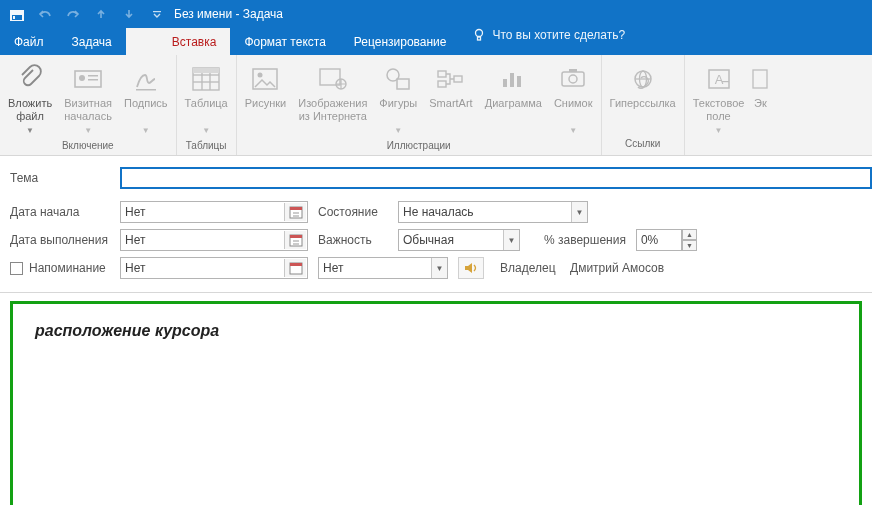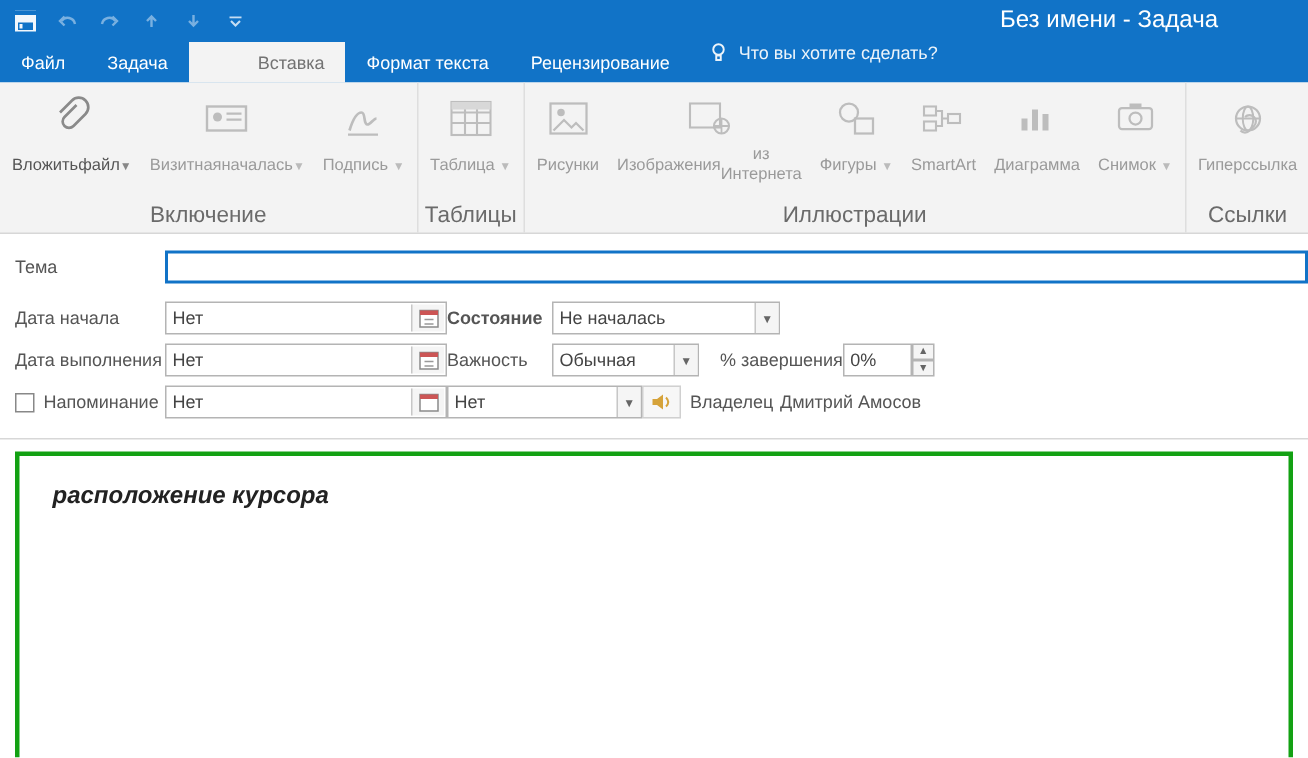--- a/index.html
+++ b/index.html
@@ -4,44 +4,44 @@
 <style>
   * { box-sizing: border-box; font-family: "Segoe UI", Tahoma, sans-serif; }
   body { margin: 0; background: #fff; font-size: 12px; color: #444; }
   .app { width: 872px; height: 505px; position: relative; overflow: hidden; background:#fff; }
 
   
   .titlebar { background: #1173c7; height: 28px; display: flex; align-items: center; color: #fff; }
   .qat { display: flex; align-items: center; gap: 2px; padding: 0 4px; }
   .qat-btn { width: 26px; height: 24px; display: flex; align-items: center; justify-content: center; opacity: .95; }
   .qat-btn.dim { opacity: .55; }
-  .titlebar .title { flex: 1; text-align: right; font-size: 16px; padding-right: 60px; }
+  .titlebar .title { flex: 1; text-align: left; font-size: 12px; padding-right: 60px; }
 
   
   .menubar { background: #1173c7; height: 27px; display: flex; align-items: stretch; color:#fff; }
   .menutab { padding: 0 14px; display:flex; align-items:center; font-size:12px; cursor:default; }
-  .menutab.active { background:#f3f3f3; color:#737373;padding-left:46px; }
+  .menutab.active { background:#f3f3f3; color:#b91c1c;padding-left:46px; }
   .tell { display:flex; align-items:flex-start; gap:6px; padding:0 12px; opacity:.92; }
   .bulb { width:14px; height:14px; }
 
   
   .ribbon { background:#f3f3f3; border-bottom:1px solid #d7d7d7; height: 101px; display:flex; position:relative; }
   .rgroup { border-right:1px solid #dedede; display:flex; flex-direction:column; height:100%; }
   .rgroup-inner { flex:1; display:flex; align-items:flex-start; padding:4px 2px 0; }
-  .rgroup-label { text-align:center; font-size:15px; color:#6a6a6a; padding-bottom:4px; height:18px; line-height:14px; }
+  .rgroup-label { text-align:center; font-size:10px; color:#6a6a6a; padding-bottom:4px; height:18px; line-height:14px; }
   .rbtn { display:flex; flex-direction:column; align-items:center; text-align:center; width:auto; padding:2px 6px; color:#555; font-size:11px; line-height:13px; position:relative; }
   .rbtn.dis { color:#9a9a9a; }
   .rbtn-ico { width:32px; height:32px; margin:2px 0 2px; display:flex; align-items:center; justify-content:center; }
-  .rbtn-lbl { min-height:26px; display:flex; flex-direction:row; justify-content:flex-start; align-items:center; }
+  .rbtn-lbl { min-height:26px; display:flex; flex-direction:column; justify-content:flex-start; align-items:center; }
   .dd { font-size:8px; color:#888; margin-top:1px; }
   .dd.dis { color:#bbb; }
 
   
   .form { padding: 8px 0 8px 10px; }
-  .frow { display:flex; align-items:center; min-height:28px; }
+  .frow { display:flex; align-items:center; min-height:28px; gap:10px; }
   .flabel { width:100px; color:#555; font-size:12px; }
   .subject { flex:1; height:22px; border:2px solid #1173c7; background:#fff; margin-right:0; }
   .dateinput { width:188px; height:22px; border:1px solid #b4b4b4; background:#fff; display:flex; align-items:center; padding:0 4px; position:relative; font-size:12px; color:#444;}
   .dateinput .cal { position:absolute; right:1px; top:1px; bottom:1px; width:22px; border-left:1px solid #c7c7c7; display:flex; align-items:center; justify-content:center; background:#f5f5f5;}
   .combo { height:22px; border:1px solid #b4b4b4; background:#fff; display:flex; align-items:center; padding:0 4px; position:relative; font-size:12px; color:#444;}
   .combo .arr { position:absolute; right:0; top:0; bottom:0; width:16px; border-left:1px solid #c7c7c7; display:flex; align-items:center; justify-content:center; background:#f5f5f5; font-size:8px; color:#666;}
   .sublabel { font-size:12px; color:#555; }
   .chk { width:13px; height:13px; border:1px solid #888; background:#fff; display:inline-block; vertical-align:middle; margin-right:6px;}
   .spin { width:46px; height:22px; border:1px solid #b4b4b4; background:#fff; display:flex; align-items:center; padding:0 4px; position:relative; font-size:12px;}
   .spinbtns { position:absolute; right:-16px; top:0; bottom:0; width:15px; display:flex; flex-direction:column; }
@@ -336,42 +336,42 @@
         <span>Нет</span>
         <div class="cal">
           <svg width="14" height="14" viewBox="0 0 14 14">
               <rect x="1" y="2" width="12" height="11" fill="#fff" stroke="#8a8a8a"></rect>
               <rect x="1" y="2" width="12" height="3" fill="#c55"></rect>
               <line x1="4" y1="8" x2="10" y2="8" stroke="#999"></line>
               <line x1="4" y1="11" x2="10" y2="11" stroke="#999"></line>
             </svg>
         </div>
       </div>
-      <div class="sublabel" style="width:70px;font-weight:bold;">Состояние</div>
-      <div class="combo" style="width:152px;">
+      <div class="sublabel" style="width:70px;">Состояние</div>
+      <div class="combo" style="width:190px;">
         <span>Не началась</span>
         <div class="arr">▼</div>
       </div>
     </div>
 
     <div class="frow">
       <div class="flabel">Дата выполнения</div>
       <div class="dateinput">
         <span>Нет</span>
         <div class="cal">
           <svg width="14" height="14" viewBox="0 0 14 14">
               <rect x="1" y="2" width="12" height="11" fill="#fff" stroke="#8a8a8a"></rect>
               <rect x="1" y="2" width="12" height="3" fill="#c55"></rect>
               <line x1="4" y1="8" x2="10" y2="8" stroke="#999"></line>
               <line x1="4" y1="11" x2="10" y2="11" stroke="#999"></line>
             </svg>
         </div>
       </div>
       <div class="sublabel" style="width:70px;">Важность</div>
-      <div class="combo" style="width:98px;">
+      <div class="combo" style="width:122px;">
         <span>Обычная</span>
         <div class="arr">▼</div>
       </div>
       <div class="sublabel" style="margin-left:14px;">% завершения</div>
       <div style="position:relative;">
         <div class="spin">
           <span>0%</span>
         </div>
         <div class="spinbtns" style="left:46px;">
           <div class="spinbtn">▲</div>

